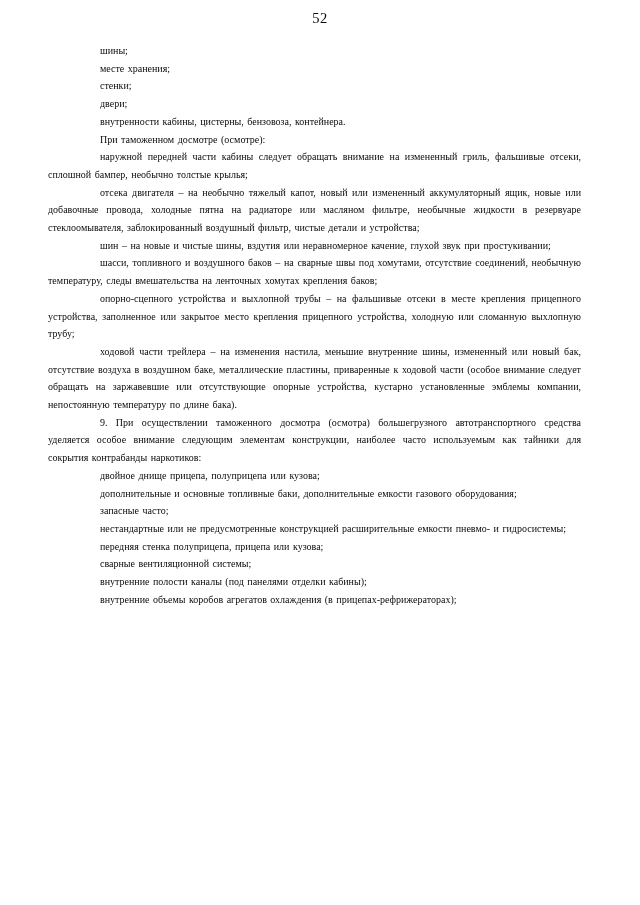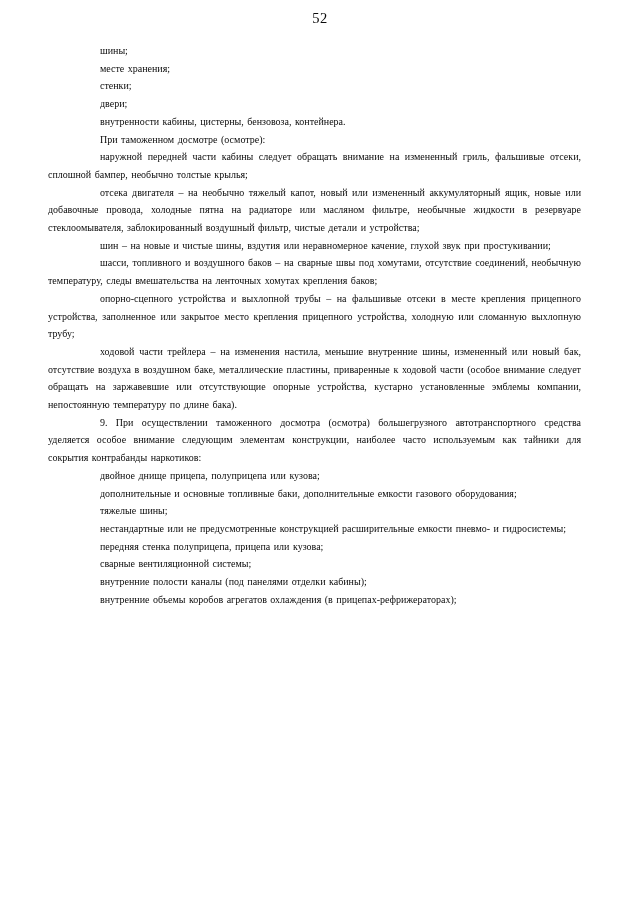--- a/index.html
+++ b/index.html
@@ -55,20 +55,20 @@
       <p class="para">При таможенном досмотре (осмотре):</p>
       <p class="para">наружной передней части кабины следует обращать внимание на измененный гриль, фальшивые отсеки, сплошной бампер, необычно толстые крылья;</p>
       <p class="para">отсека двигателя – на необычно тяжелый капот, новый или измененный аккумуляторный ящик, новые или добавочные провода, холодные пятна на радиаторе или масляном фильтре, необычные жидкости в резервуаре стеклоомывателя, заблокированный воздушный фильтр, чистые детали и устройства;</p>
       <p class="para">шин – на новые и чистые шины, вздутия или неравномерное качение, глухой звук при простукивании;</p>
       <p class="para">шасси, топливного и воздушного баков – на сварные швы под хомутами, отсутствие соединений, необычную температуру, следы вмешательства на ленточных хомутах крепления баков;</p>
       <p class="para">опорно-сцепного устройства и выхлопной трубы – на фальшивые отсеки в месте крепления прицепного устройства, заполненное или закрытое место крепления прицепного устройства, холодную или сломанную выхлопную трубу;</p>
       <p class="para">ходовой части трейлера – на изменения настила, меньшие внутренние шины, измененный или новый бак, отсутствие воздуха в воздушном баке, металлические пластины, приваренные к ходовой части (особое внимание следует обращать на заржавевшие или отсутствующие опорные устройства, кустарно установленные эмблемы компании, непостоянную температуру по длине бака).</p>
       <p class="para">9. При осуществлении таможенного досмотра (осмотра) большегрузного автотранспортного средства уделяется особое внимание следующим элементам конструкции, наиболее часто используемым как тайники для сокрытия контрабанды наркотиков:</p>
       <p class="para">двойное днище прицепа, полуприцепа или кузова;</p>
       <p class="para">дополнительные и основные топливные баки, дополнительные емкости газового оборудования;</p>
-      <p class="para">тяжелые шины;</p>
+      <p class="para">запасные часто;</p>
       <p class="para">нестандартные или не предусмотренные конструкцией расширительные емкости пневмо- и гидросистемы;</p>
       <p class="para">передняя стенка полуприцепа, прицепа или кузова;</p>
       <p class="para">сварные вентиляционной системы;</p>
       <p class="para">внутренние полости каналы (под панелями отделки кабины);</p>
       <p class="para">внутренние объемы коробов агрегатов охлаждения (в прицепах-рефрижераторах);</p>
     </div>
 </div>
 
 </body></html>

